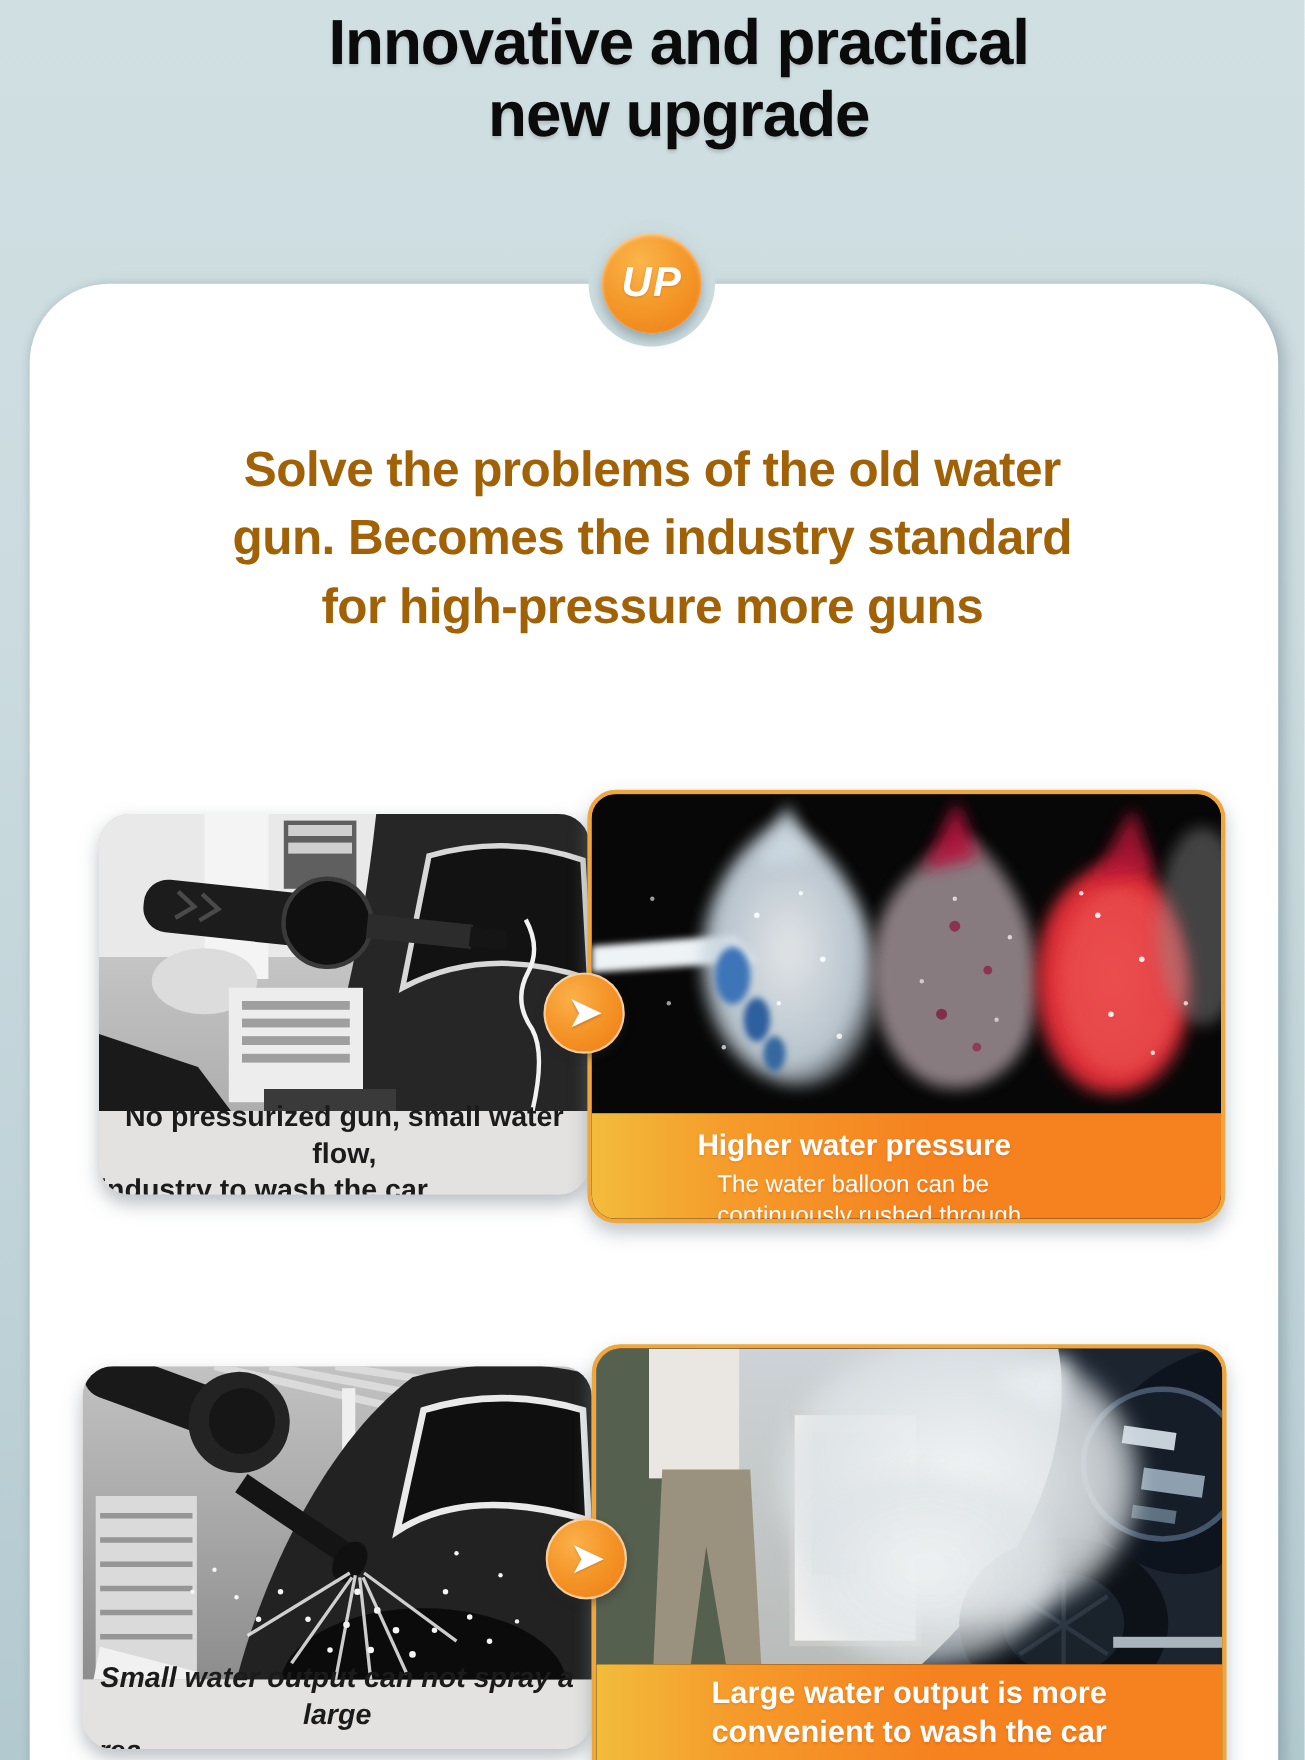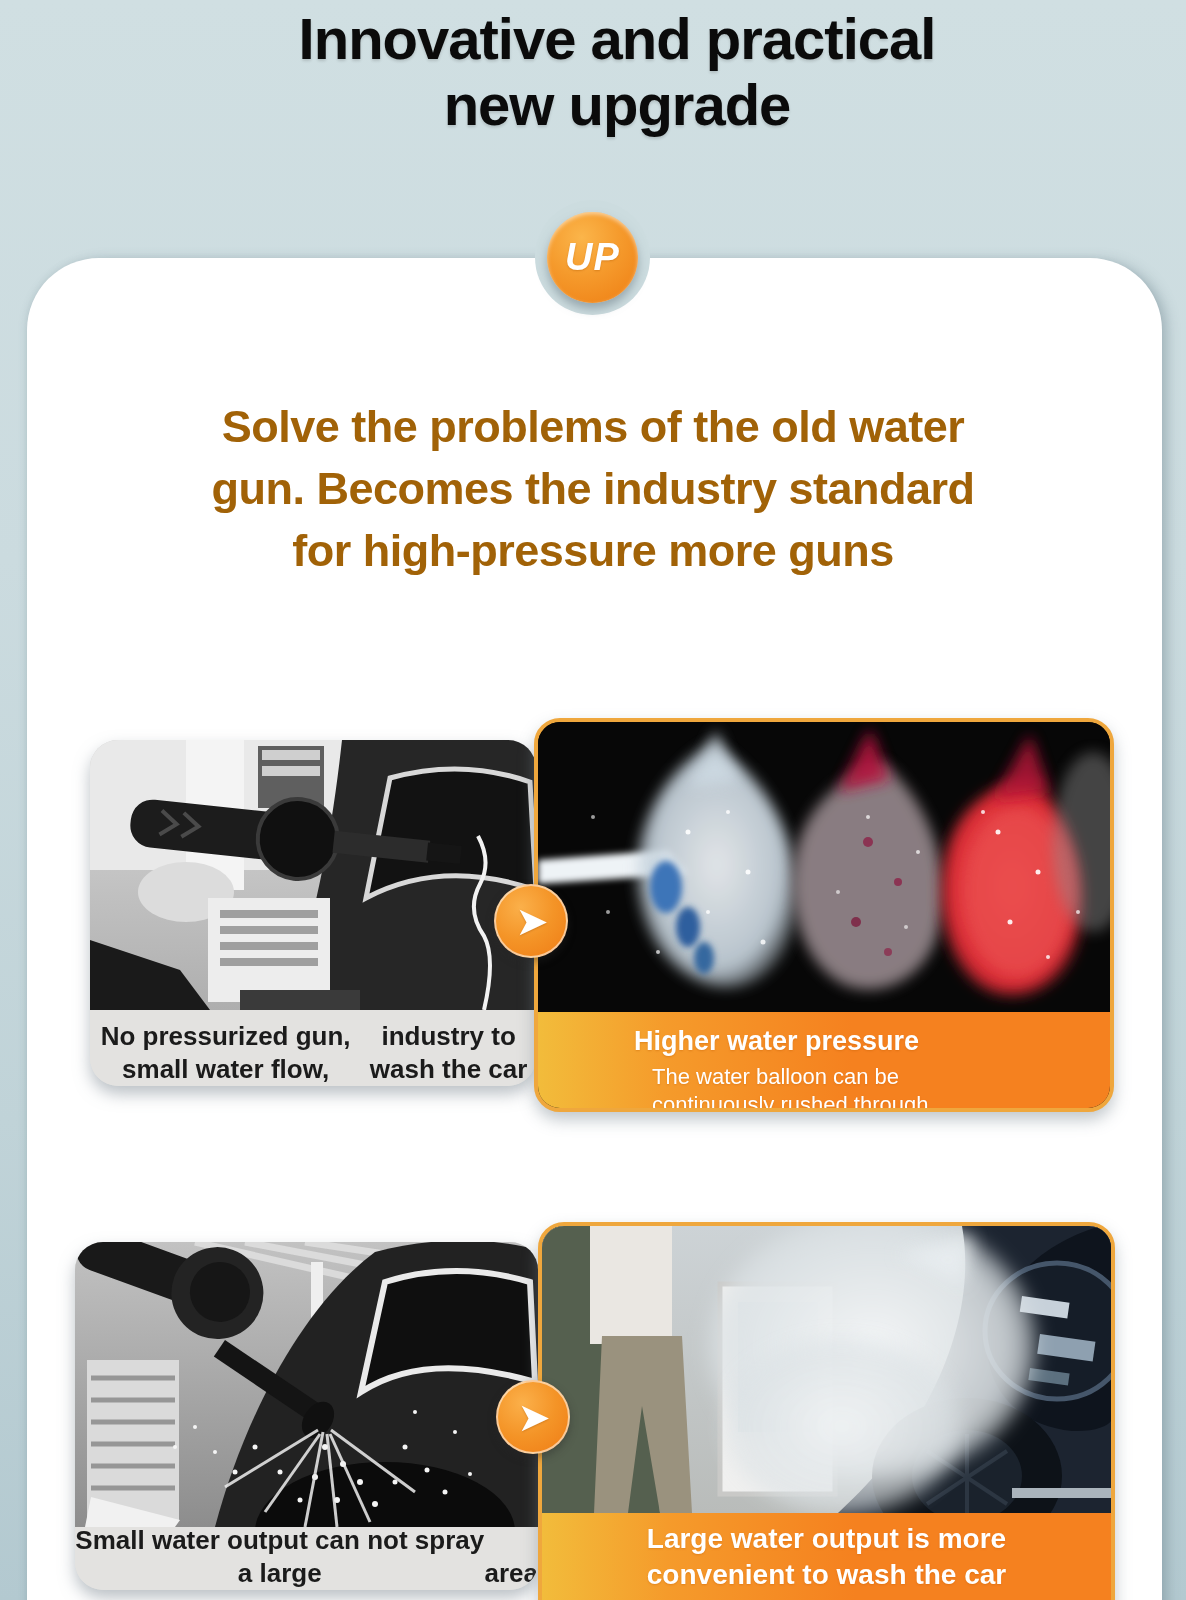--- a/index.html
+++ b/index.html
@@ -46,21 +46,21 @@
     color:#a16207; letter-spacing:-0.5px;
   }
   .before-card {
     position:absolute; background:#e3e2e0; overflow:hidden; z-index:4;
     border-radius:28px;
     box-shadow:0 8px 16px rgba(120,132,142,0.5);
   }
   .before-card .photo { position:absolute; left:0; top:0; right:0; }
   .before-card .caption {
     position:absolute; left:0; right:0; bottom:0; background:#e3e2e0;
-    display:flex; align-items:flex-end; justify-content:center;
+    display:flex; flex-direction:column; align-items:flex-start; justify-content:center;
     font-weight:bold; font-size:26px; line-height:33px; color:#1b1b1b; text-align:center;
   }
   .after-card {
     position:absolute; overflow:hidden; z-index:5;
     border:4px solid #efa73d; border-radius:26px; background:#0a0a0a;
     box-shadow:0 8px 16px rgba(120,132,142,0.45);
   }
   .after-card .photo { position:absolute; left:0; top:0; right:0; }
   .after-footer {
     position:absolute; left:0; right:0;
@@ -273,21 +273,21 @@
     </g>
     <g stroke="#efefef" stroke-width="3" opacity="0.85">
       <line x1="248" y1="190" x2="230" y2="285"></line>
         <line x1="252" y1="192" x2="262" y2="285"></line>
       <line x1="255" y1="192" x2="295" y2="280"></line>
         <line x1="245" y1="192" x2="190" y2="270"></line>
       <line x1="243" y1="188" x2="150" y2="245"></line>
         <line x1="256" y1="188" x2="340" y2="250"></line>
     </g>
   </svg>
-  <div class="caption" style="height:63px;">
+  <div class="caption" style="height:63px;font-style:italic;">
     <div>Small water output can not spray a large</div>
     <div>area</div>
   </div>
 </div>
 
 <div class="after-card" style="left:538px; top:1222px; width:577px; height:420px;">
   <svg class="photo" width="569" height="287" viewBox="0 0 569 287" preserveAspectRatio="none">
     <defs>
       <filter id="b8" x="-40%" y="-40%" width="180%" height="180%">
           <feGaussianBlur stdDeviation="9"></feGaussianBlur>

